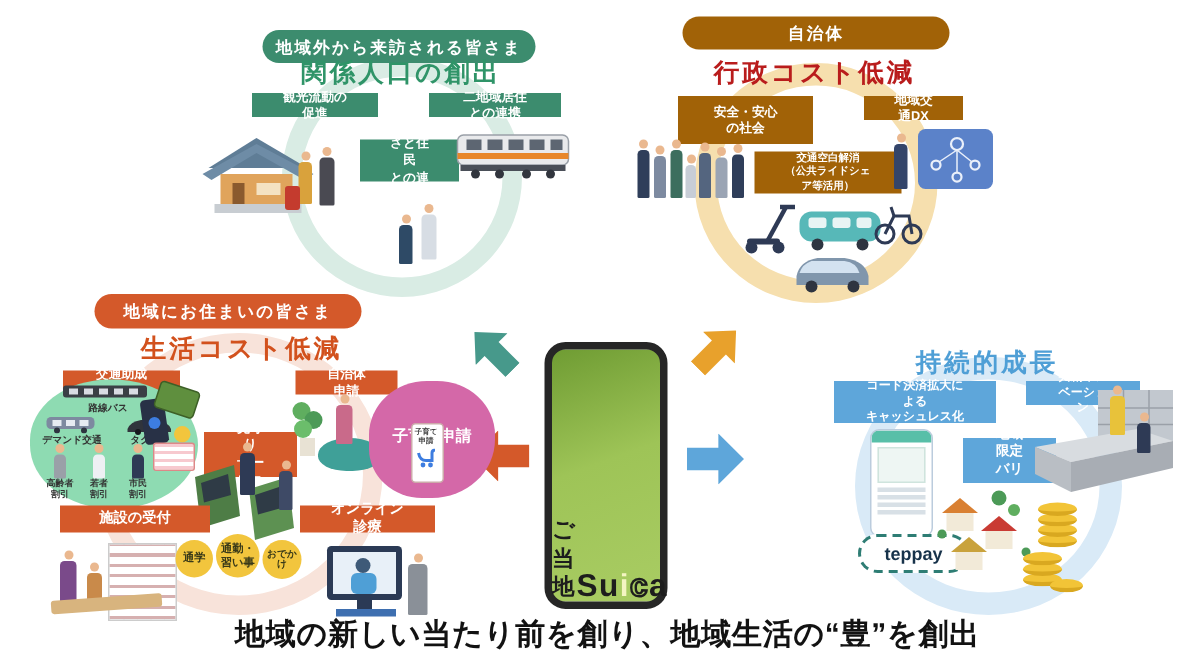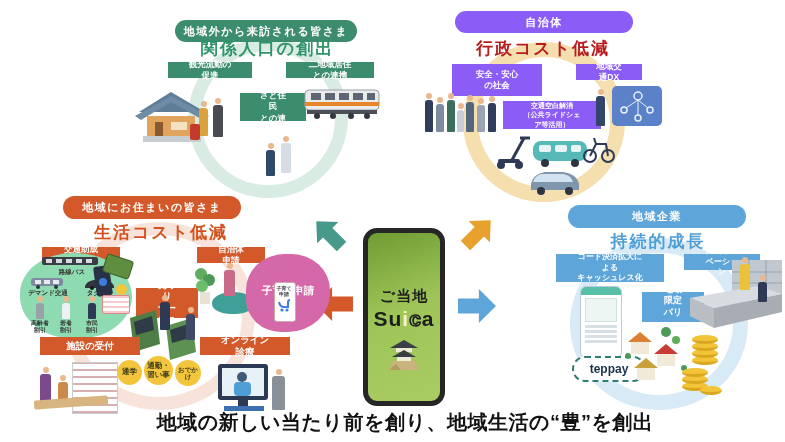--- a/index.html
+++ b/index.html
@@ -6,39 +6,39 @@
   #stage{position:relative;width:785px;height:442px;background:#fff;overflow:hidden;
          font-family:"Liberation Sans",sans-serif;}
   .abs{position:absolute;}
   .ring{position:absolute;border-radius:50%;box-sizing:border-box;background:transparent;}
   .pill{position:absolute;border-radius:15px;color:#fff;font-weight:bold;font-size:11px;
         display:flex;align-items:center;justify-content:center;letter-spacing:1.5px;}
   .title{position:absolute;font-weight:bold;font-size:17px;letter-spacing:2px;text-align:center;white-space:nowrap;}
   .tag{position:absolute;color:#fff;font-weight:bold;font-size:8.5px;line-height:1.3;
        display:flex;align-items:center;justify-content:center;text-align:center;
        white-space:pre-line;padding:2px 20px;box-sizing:border-box;}
-  .c-g{background:#3c8c6e;} .c-a{background:#8b5cf6;text-align:center;} .c-r{background:#d4592a;} .c-b{background:#5ea6da;}
+  .c-g{background:#3c8c6e;} .c-a{background:#a16207;text-align:center;} .c-r{background:#d4592a;} .c-b{background:#5ea6da;}
   .t-g{color:#2f9468;} .t-a{color:#b91c1c;} .t-r{color:#d2511d;} .t-b{color:#4f9fd6;}
   .hl{position:absolute;font-weight:800;color:#121212;text-align:center;white-space:pre-line;}
   .arrow-l{position:absolute;clip-path:polygon(0 50%,45% 0,45% 28%,100% 28%,100% 72%,45% 72%,45% 100%);}
   .arrow-r{position:absolute;clip-path:polygon(100% 50%,55% 0,55% 28%,0 28%,0 72%,55% 72%,55% 100%);}
   .person{position:absolute;border-radius:3px 3px 1px 1px;}
   .person::before{content:"";position:absolute;width:6px;height:6px;border-radius:50%;
                   background:#eab88f;top:-7px;left:calc(50% - 3px);}
   .coin{position:absolute;width:26px;height:9px;background:#f2c437;border-radius:50%;
         border-bottom:3px solid #d9a820;box-sizing:border-box;}
   .circle-tag{position:absolute;border-radius:50%;background:#f2c53d;color:#3a3a18;font-weight:bold;
         display:flex;align-items:center;justify-content:center;text-align:center;
         font-size:7.5px;line-height:1.15;white-space:pre-line;}
   .blob{position:absolute;background:#8edbb2;border-radius:48% 52% 50% 50%;}
   .mini-label{position:absolute;font-weight:bold;color:#333;text-align:center;white-space:pre-line;}
   .bubble{position:absolute;background:#d468a8;border-radius:46% 46% 50% 42%;}
   .phone-core{position:absolute;border:5px solid #262626;border-radius:14px;
         background:linear-gradient(160deg,#6f9c33 0%,#9ec457 45%,#a9cc63 100%);
-        display:flex;flex-direction:column;align-items:center;}
+        display:flex;flex-direction:row;align-items:flex-end;}
   .suica{font-weight:800;font-size:21px;color:#1d1d1d;letter-spacing:1px;line-height:1;}
   .suica .li{color:#f4f5c2;}
   .suica .lc{color:transparent;-webkit-text-stroke:1.6px #1d1d1d;}
   .teppay{position:absolute;background:#fff;border:2px dashed #2e7d74;border-radius:16px;
         display:flex;align-items:center;justify-content:center;font-weight:800;color:#17324a;}
 </style>
 </head>
 <body>
 
 <div id="stage">
@@ -268,23 +268,20 @@
   <svg class="abs" style="left:214px;top:362px;" width="58" height="52" viewBox="0 0 58 52">
     <rect x="4" y="2" width="50" height="36" rx="3" fill="#2b3a55"></rect>
     <rect x="8" y="6" width="42" height="28" fill="#e8f0f8"></rect>
     <circle cx="28" cy="15" r="5" fill="#3e5a78"></circle>
     <rect x="20" y="20" width="17" height="14" rx="4" fill="#4f9fd6"></rect>
     <rect x="24" y="38" width="10" height="6" fill="#2b3a55"></rect>
     <rect x="10" y="44" width="40" height="5" fill="#3e6fb0"></rect>
   </svg>
   <div class="person" style="left:272px;top:376px;width:13px;height:34px;background:#8a9098;"></div>
 
-  <div class="pill c-b" style="left:568px;top:205px;width:178px;height:23px;">
-    <span>地域企業</span>
-  </div>
   <div class="title t-b" style="left:608px;top:230px;width:100px;">持続的成長</div>
   <div class="tag c-b" style="left:556px;top:254px;width:108px;height:28px;font-size:8px;">コード決済拡大による
 キャッシュレス化</div>
   <div class="tag c-b" style="left:684px;top:254px;width:76px;height:16px;font-size:8px;">共創イノベーション</div>
   <div class="tag c-b" style="left:642px;top:292px;width:62px;height:30px;font-size:9px;">地域限定
 バリュー</div>
 
   <div class="abs" style="left:580px;top:286px;width:40px;height:70px;background:#fff;border:1px solid #bcd;border-radius:6px;overflow:hidden;">
     <div style="height:8px;background:#58bfa8;"></div>
     <div style="margin:3px 4px;height:22px;background:#eef6f3;border:1px solid #cfe4dd;"></div>

